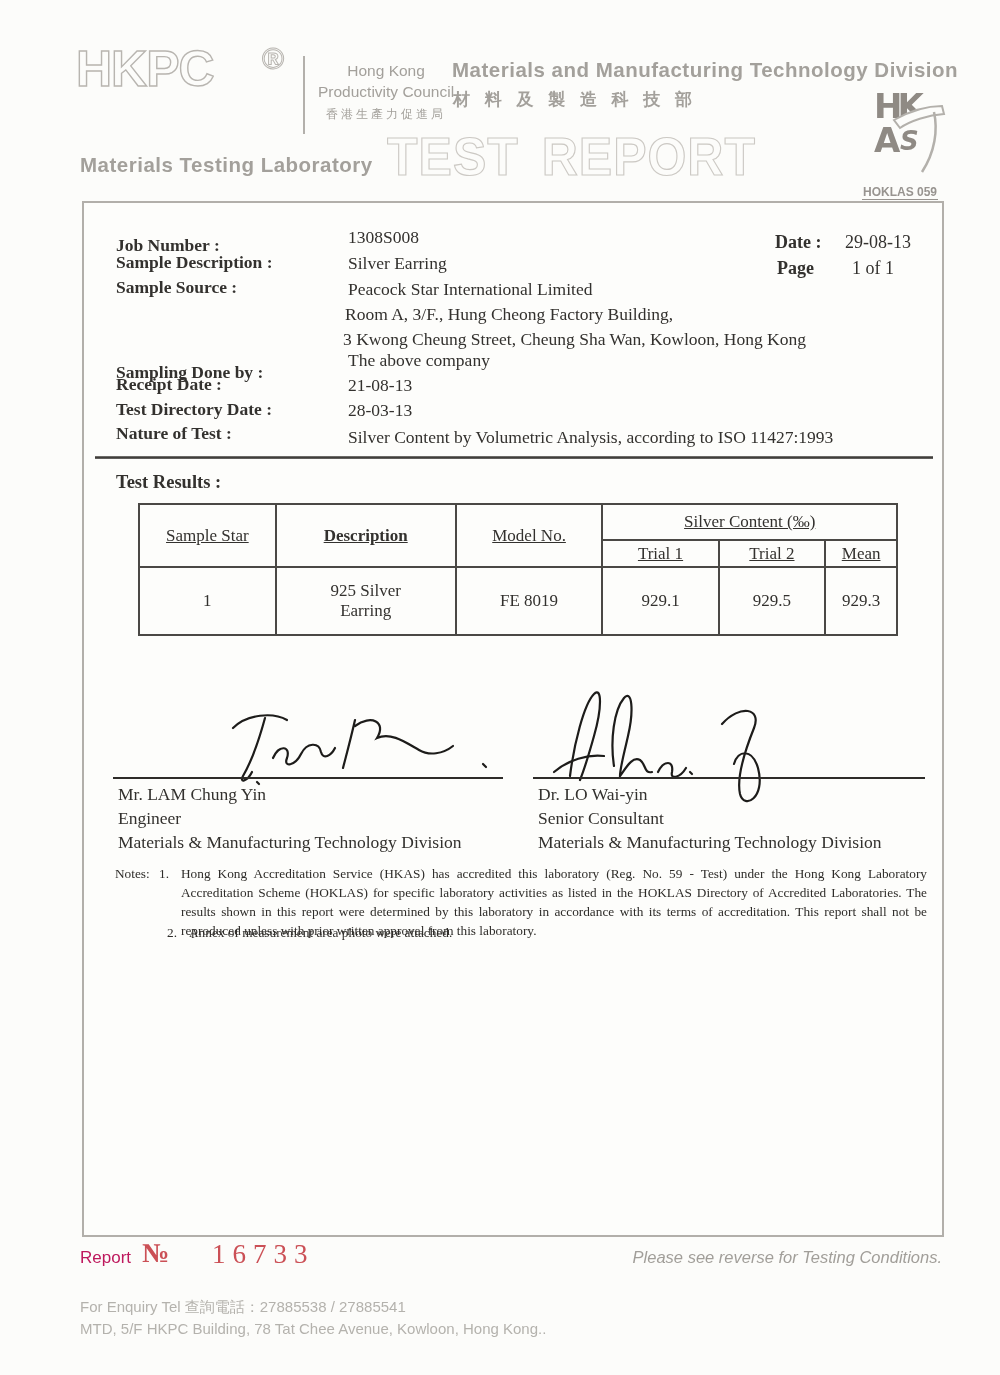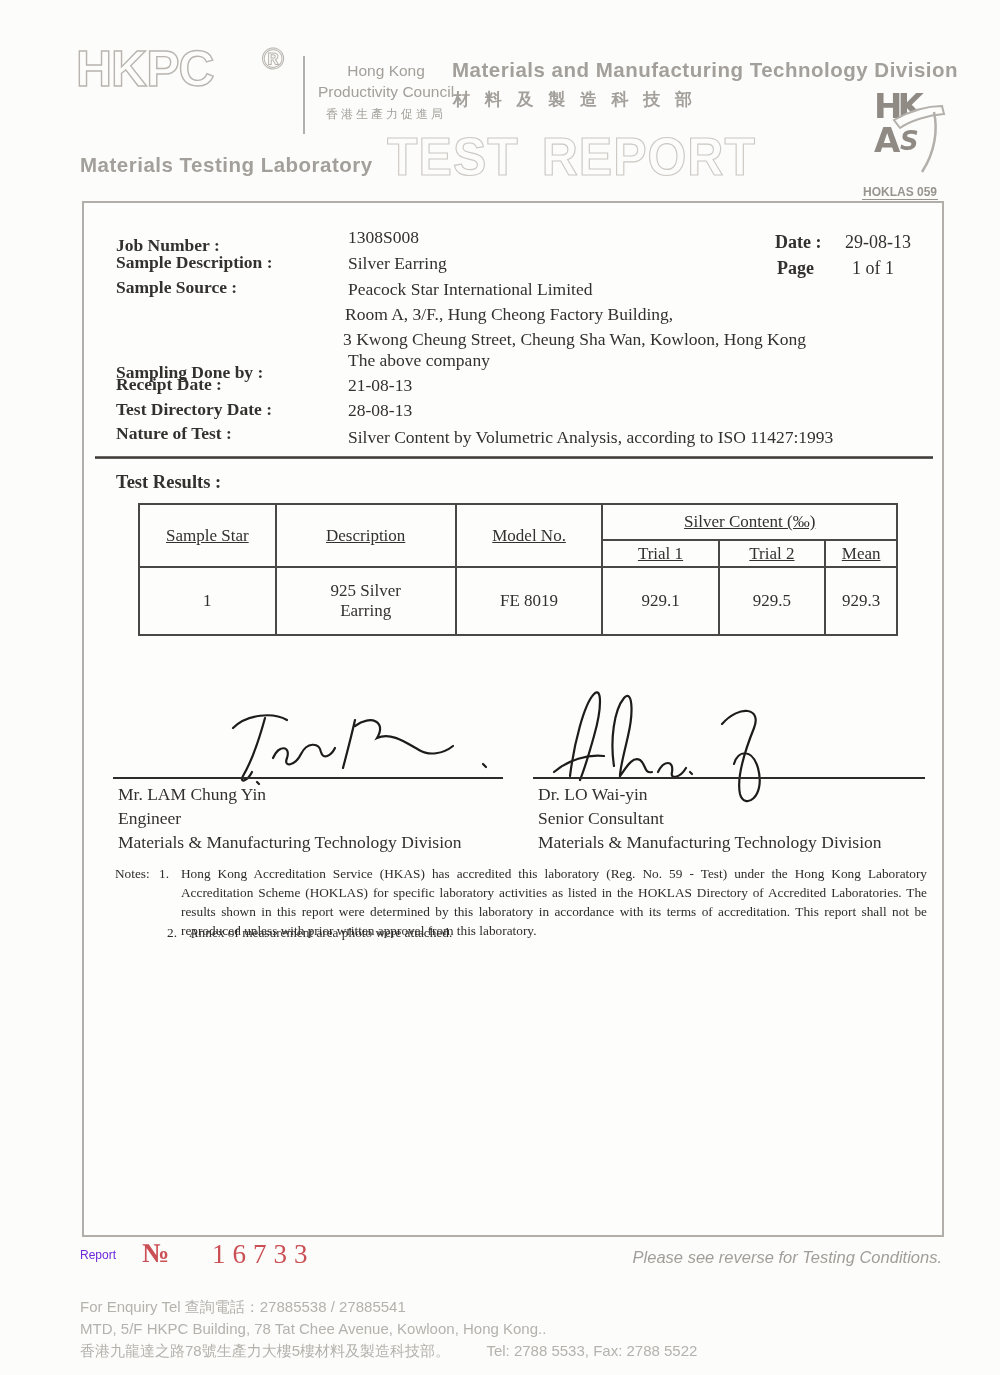--- a/index.html
+++ b/index.html
@@ -101,35 +101,35 @@
   <div class="lbl" style="left:777px; top:258px; font-size:18px;">Page</div>
   <div class="val" style="left:852px; top:258px; font-size:18px;">1 of 1</div>
 
   <div class="lbl" style="left:116px; top:349px;margin-top:13px;">Sampling Done by :</div>
   <div class="val" style="left:348px; top:350px;">The above company</div>
 
   <div class="lbl" style="left:116px; top:374px;">Receipt Date :</div>
   <div class="val" style="left:348px; top:375px;">21-08-13</div>
 
   <div class="lbl" style="left:116px; top:399px;">Test Directory Date :</div>
-  <div class="val" style="left:348px; top:400px;">28-08-13</div>
+  <div class="val" style="left:348px; top:400px;">28-03-13</div>
 
   <div class="lbl" style="left:116px; top:423px;">Nature of Test :</div>
   <div class="val" style="left:348px; top:427px;">Silver Content by Volumetric Analysis, according to ISO 11427:1993</div>
 
   <div class="divider-heavy" style="left:95px; top:456px; width:838px;"></div>
 
   <div class="abs" style="left:116px; top:472px; font-weight:bold; font-size:18.5px;">Test Results :</div>
 
   <div class="abs" style="left:138px; top:503px;">
     <table class="results">
       <tbody>
           <tr style="height:36px;">
         <th rowspan="2" style="width:141px;"><span class="u">Sample Star</span></th>
-        <th rowspan="2" style="width:184px;"><span class="u">Description</span></th>
+        <th rowspan="2" style="width:184px;font-weight:bold;"><span class="u">Description</span></th>
         <th rowspan="2" style="width:152px;"><span class="u">Model No.</span></th>
         <th colspan="3"><span class="u">Silver Content (‰)</span></th>
       </tr>
       <tr style="height:27px;">
         <th style="width:120px;"><span class="u">Trial 1</span></th>
         <th style="width:110px;"><span class="u">Trial 2</span></th>
         <th style="width:73px;"><span class="u">Mean</span></th>
       </tr>
       <tr style="height:68px;">
         <td>1</td>
@@ -184,26 +184,21 @@
     <div class="ncol" style="width:44px;">Notes:</div>
     <div class="ncol" style="width:22px;">1.</div>
     <div class="ntext">Hong Kong Accreditation Service (HKAS) has accredited this laboratory (Reg. No. 59 - Test) under the Hong Kong Laboratory Accreditation Scheme (HOKLAS) for specific laboratory activities as listed in the HOKLAS Directory of Accredited Laboratories. The results shown in this report were determined by this laboratory in accordance with its terms of accreditation. This report shall not be reproduced unless with prior written approval from this laboratory.</div>
   </div>
   <div class="notes" style="left:115px; top:924px; width:812px;">
     <div class="ncol" style="width:52px;"></div>
     <div class="ncol" style="width:22px;">2.</div>
     <div class="ntext">Annex of measurement area photo were attached.</div>
   </div>
 
-  <div class="abs sans" style="left:80px; top:1248px; font-size:12px; color:#6d28d9;">Report</div>
+  <div class="abs sans" style="left:80px; top:1248px; font-size:17px; color:#be185d;">Report</div>
   <div class="abs redno" style="left:142px; top:1238px; font-size:27px; font-weight:bold;">№</div>
   <div class="abs redno" style="left:212px; top:1239px; font-size:27px; letter-spacing:7px;">16733</div>
   <div class="abs sans" style="right:58px; top:1248px; font-size:16.5px; font-style:italic; color:#a19e99;">Please see reverse for Testing Conditions.</div>
 
   <div class="footer-line" style="left:80px; top:1298px;">For Enquiry Tel  查詢電話：27885538 / 27885541</div>
   <div class="footer-line" style="left:80px; top:1320px;">MTD, 5/F HKPC Building, 78 Tat Chee Avenue, Kowloon, Hong Kong..</div>
-  <div class="footer-line" style="left:80px; top:1342px;">
-    <span>香港九龍達之路78號生產力大樓5樓材料及製造科技部。</span>
-    <span style="display:inline-block; width:28px;"></span>
-    <span>Tel: 2788 5533, Fax: 2788 5522</span>
-  </div>
 
 </div>
 
 </body></html>

